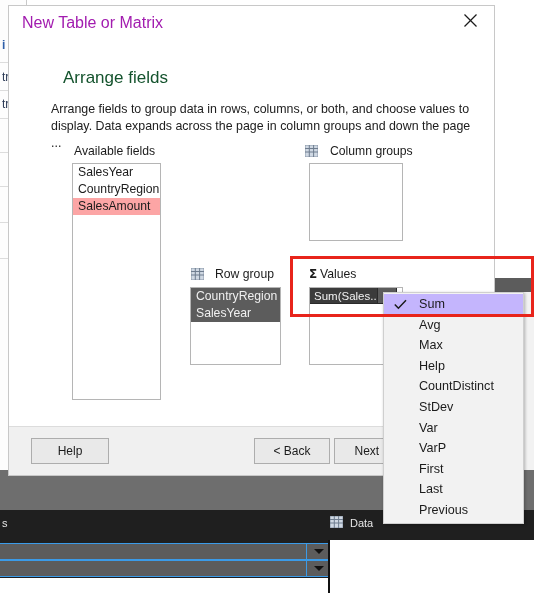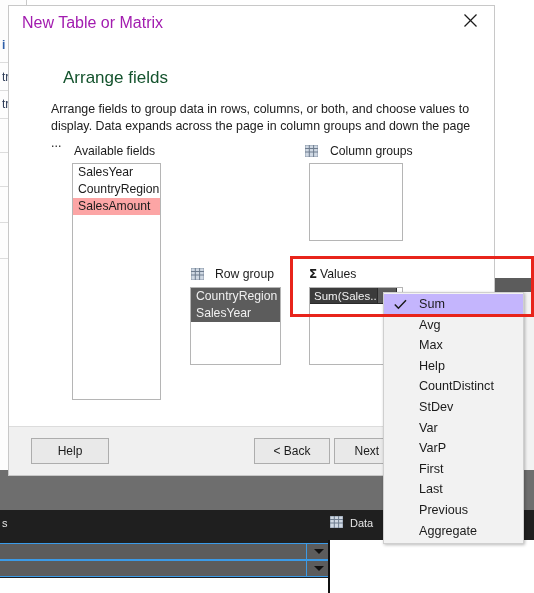--- a/index.html
+++ b/index.html
@@ -526,16 +526,15 @@
   <div class="menu-item"><span>Avg</span></div>
   <div class="menu-item"><span>Max</span></div>
   <div class="menu-item"><span>Help</span></div>
   <div class="menu-item"><span>CountDistinct</span></div>
   <div class="menu-item"><span>StDev</span></div>
   <div class="menu-item"><span>Var</span></div>
   <div class="menu-item"><span>VarP</span></div>
   <div class="menu-item"><span>First</span></div>
   <div class="menu-item"><span>Last</span></div>
   <div class="menu-item"><span>Previous</span></div>
-  <div class="menu-item"><span>Aggregate</span></div>
 </div>
 
 <div id="annot-box"></div>
 
 </body></html>

